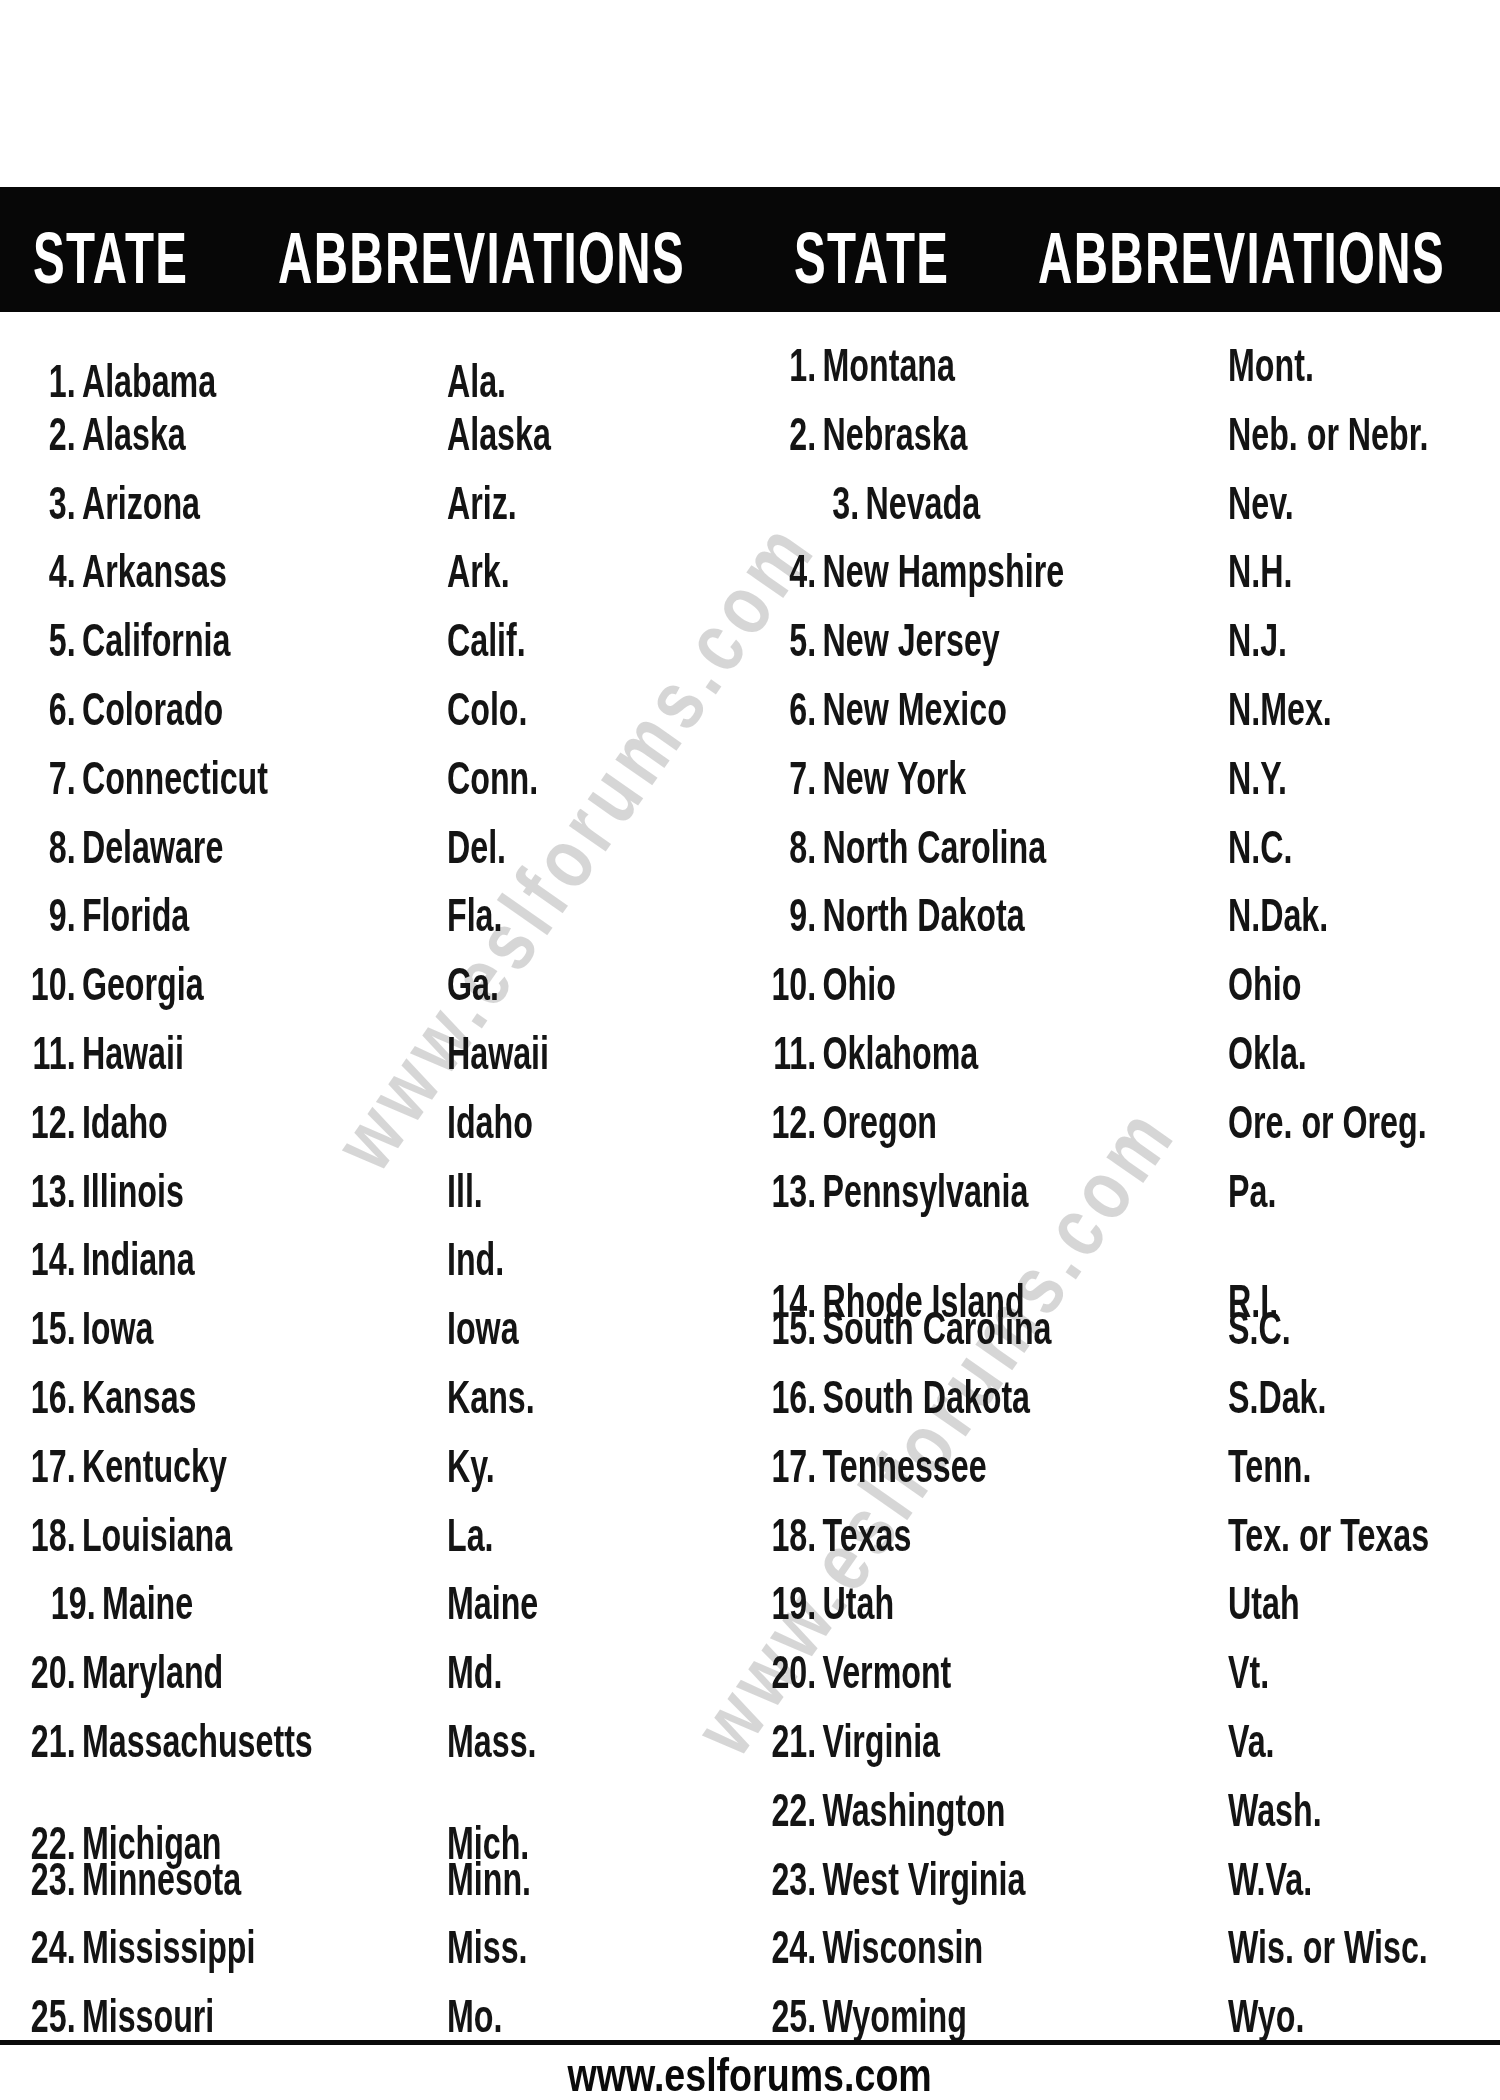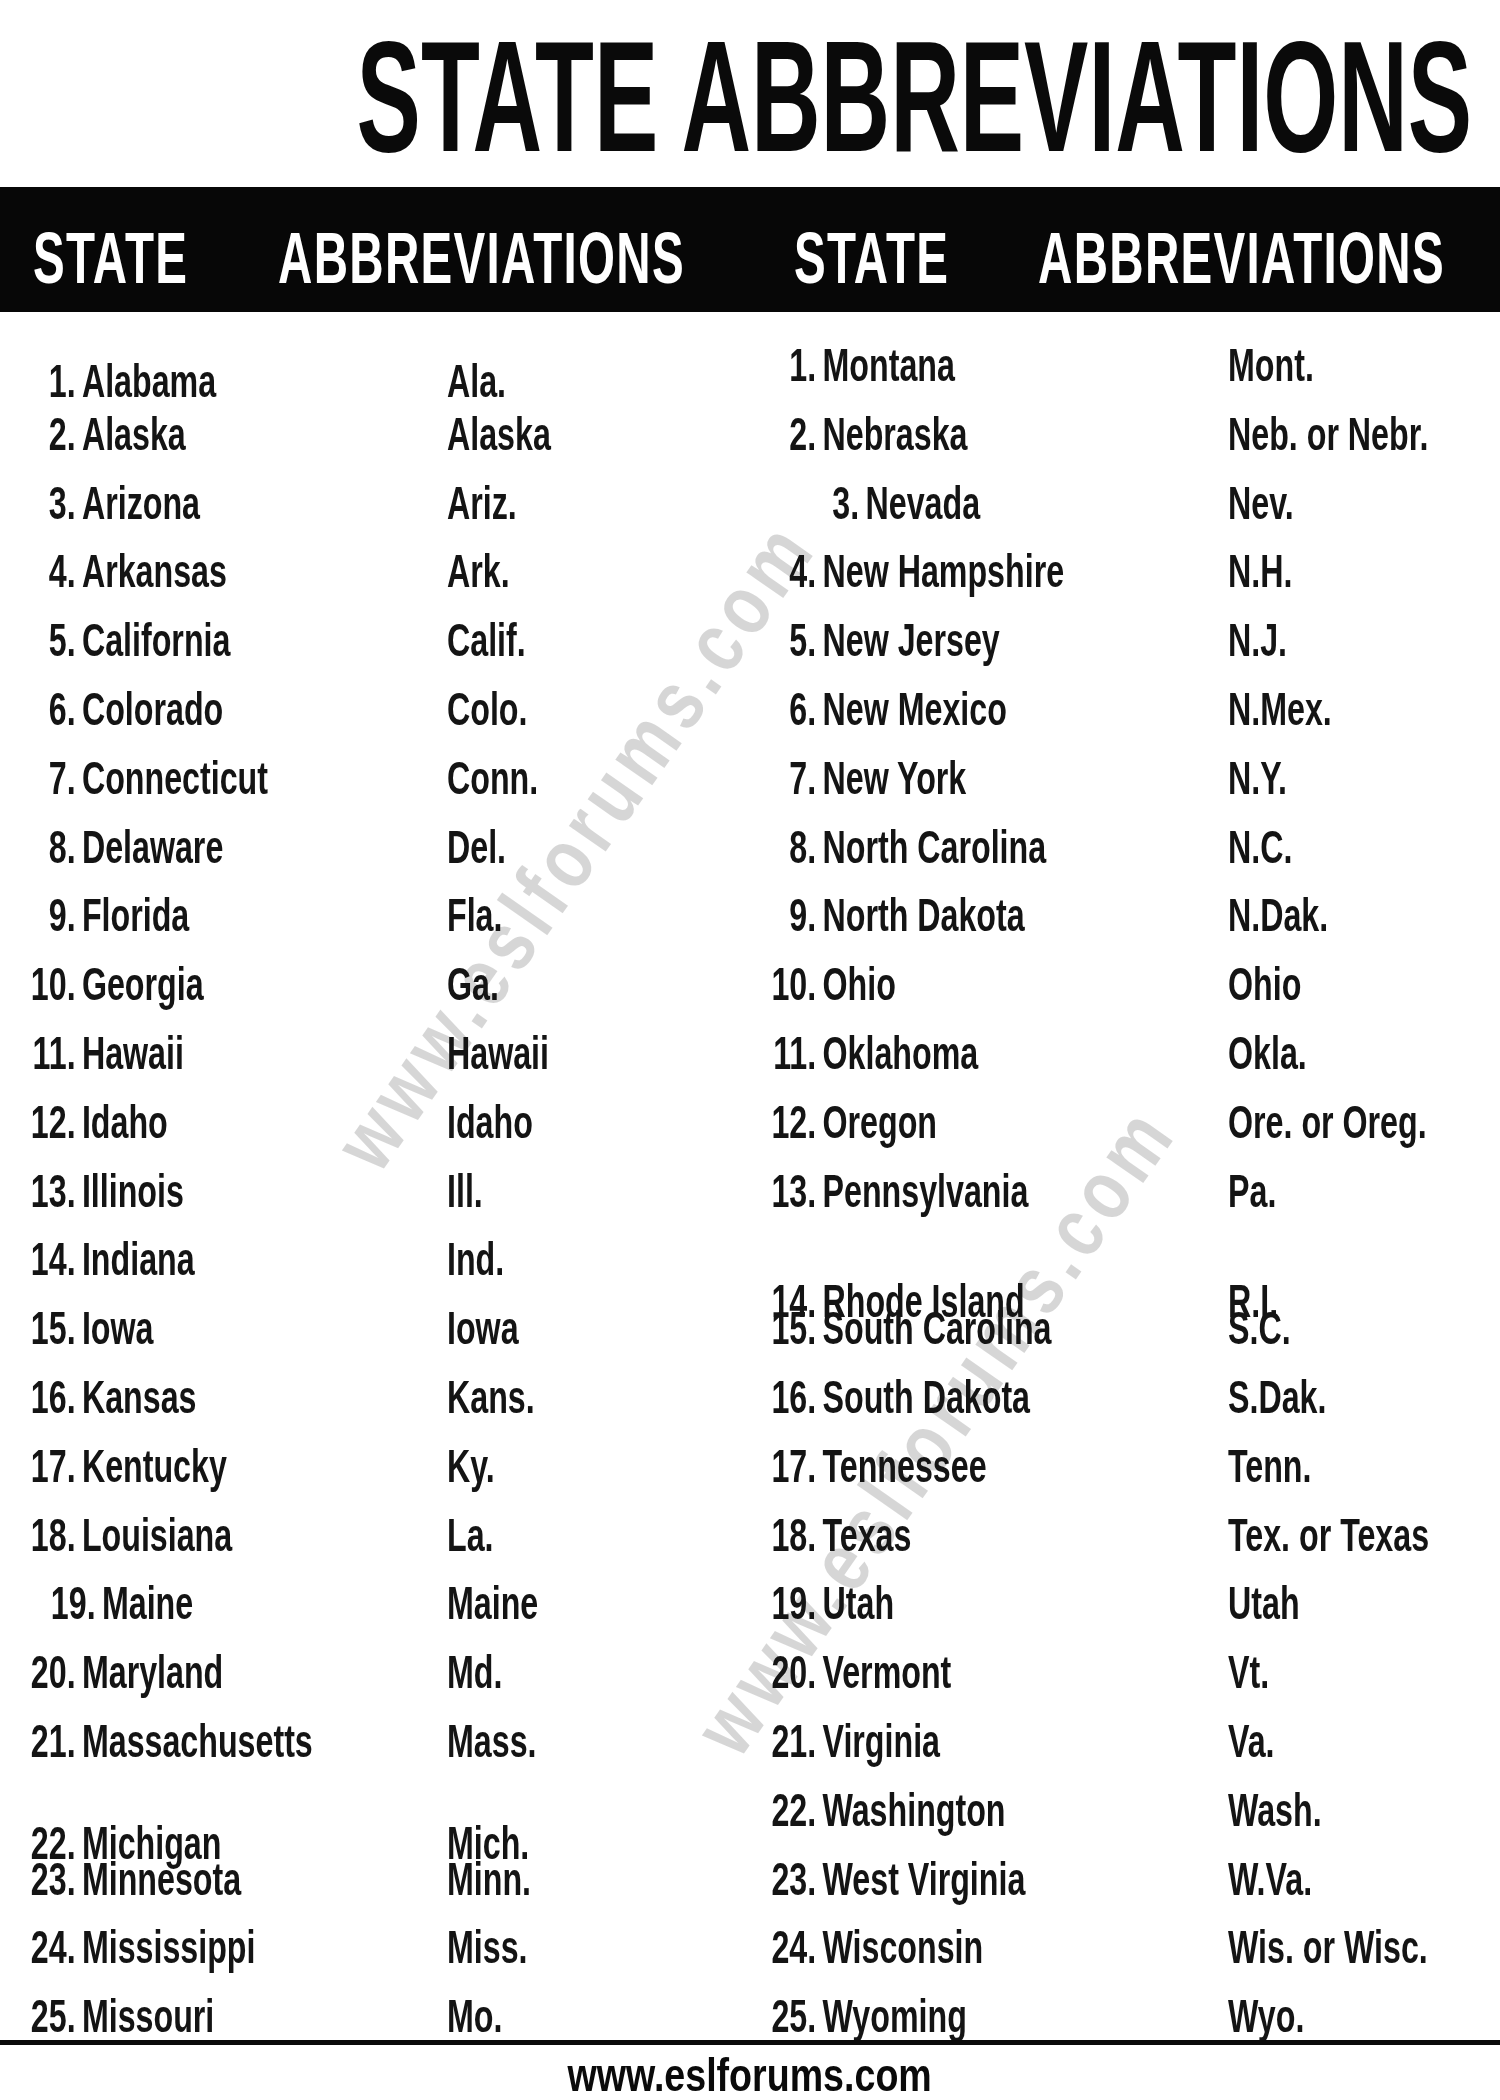--- a/index.html
+++ b/index.html
@@ -101,21 +101,20 @@
   .footer .squeeze{display:inline-block;transform:scaleX(0.80);}
 </style>
 </head>
 <body>
 
 <div class="page">
 
   <div class="wm wm1">www.eslforums.com</div>
   <div class="wm wm2">www.eslforums.com</div>
 
-  <h1 class="title"><span class="squeeze">STATE ABBREVIATIONS</span></h1>
 
   <div class="bar">
     <span class="bar-label c1">STATE</span>
     <span class="bar-label c2">ABBREVIATIONS</span>
     <span class="bar-label c3">STATE</span>
     <span class="bar-label c4">ABBREVIATIONS</span>
   </div>
 
   <div class="lists">
     <div id="col-left">

